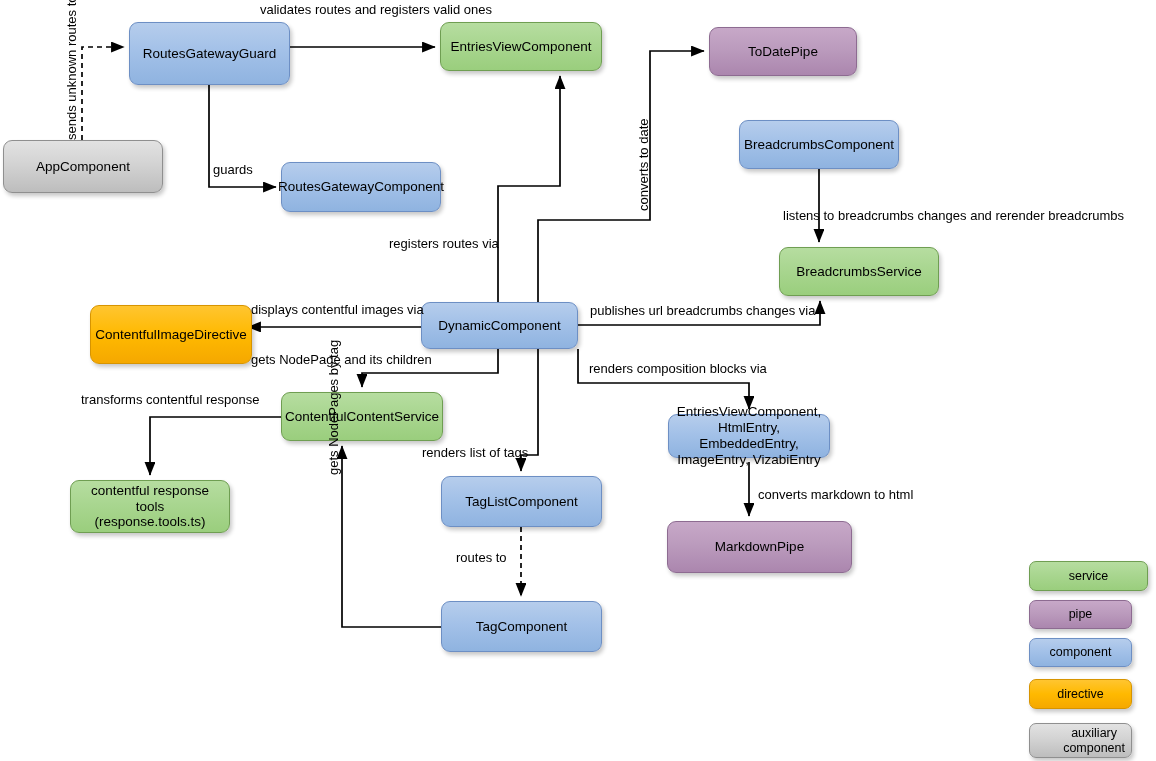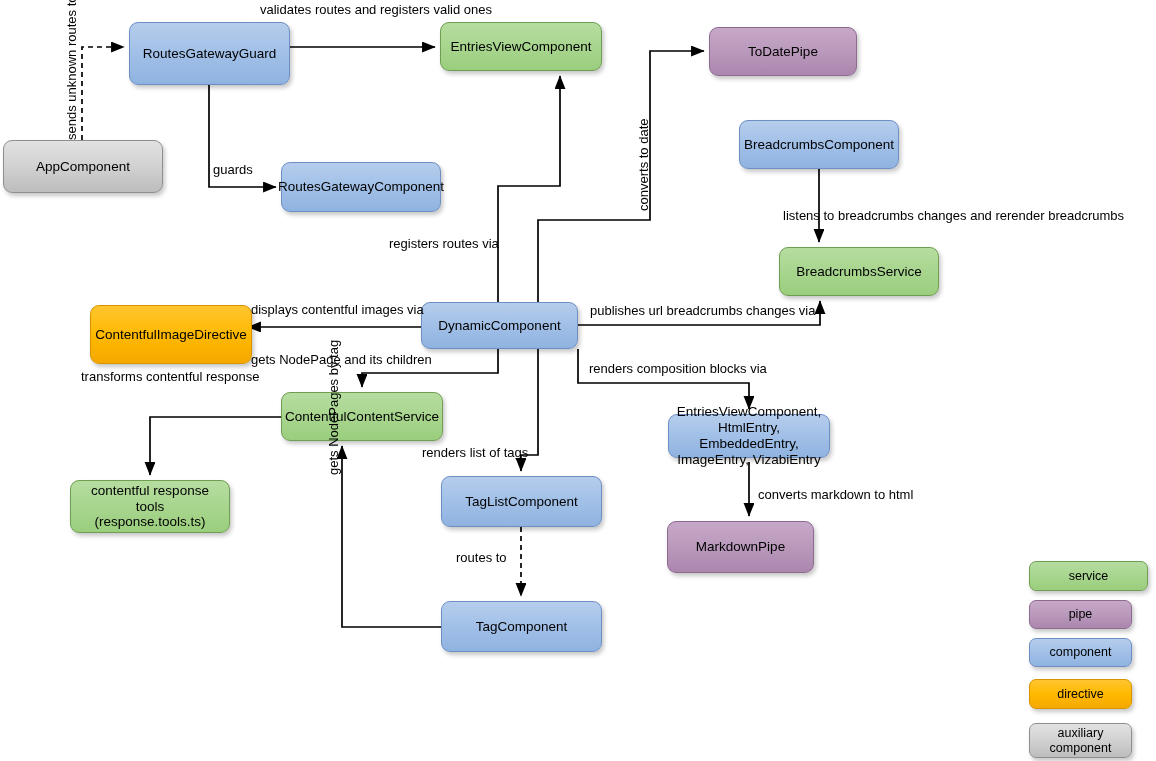--- a/index.html
+++ b/index.html
@@ -142,43 +142,43 @@
       <div class="node service" style="left: 739px; top: 247px; width: 160px; height: 49px; margin-left: 40px;"><span>BreadcrumbsService</span></div>
       <div class="node directive" style="left: 90px; top: 305px; width: 162px; height: 59px;"><span>ContentfulImageDirective</span></div>
       <div class="node component" style="left: 421px; top: 302px; width: 157px; height: 47px;"><span>DynamicComponent</span></div>
       <div class="node service" style="left: 281px; top: 392px; width: 162px; height: 49px;"><span>ContentfulContentService</span></div>
       <div class="node service" style="left: 70px; top: 480px; width: 160px; height: 53px;"><span>contentful response tools
 (response.tools.ts)</span></div>
       <div class="node component" style="left: 668px; top: 414px; width: 162px; height: 44px;"><span>EntriesViewComponent,
 HtmlEntry, EmbeddedEntry,
 ImageEntry, VizabiEntry</span></div>
       <div class="node component" style="left: 441px; top: 476px; width: 161px; height: 51px;"><span>TagListComponent</span></div>
-      <div class="node pipe" style="left: 667px; top: 521px; width: 147px; height: 52px;"><span>MarkdownPipe</span></div>
+      <div class="node pipe" style="left: 667px; top: 521px; width: 185px; height: 52px;"><span>MarkdownPipe</span></div>
       <div class="node component" style="left: 441px; top: 601px; width: 161px; height: 51px;"><span>TagComponent</span></div>
     </div>
   <div id="labels-layer">
       <div class="edge-label" style="left: 260px; top: 3px;">validates routes and registers valid ones</div>
       <div class="edge-label vertical" style="left: 65px; top: 140px;">sends unknown
 routes to</div>
       <div class="edge-label" style="left: 213px; top: 163px;">guards</div>
       <div class="edge-label vertical" style="left: 637px; top: 211px;">converts to date</div>
       <div class="edge-label" style="left: 783px; top: 209px;">listens to breadcrumbs changes and rerender breadcrumbs</div>
       <div class="edge-label" style="left: 389px; top: 237px;">registers routes via</div>
       <div class="edge-label" style="left: 251px; top: 303px;">displays contentful images via</div>
       <div class="edge-label" style="left: 590px; top: 304px;">publishes url breadcrumbs changes via</div>
       <div class="edge-label" style="left: 251px; top: 353px;">gets NodePage and its children</div>
       <div class="edge-label" style="left: 589px; top: 362px;">renders composition blocks via</div>
-      <div class="edge-label" style="left: 81px; top: 370px;">transforms  contentful response</div>
+      <div class="edge-label" style="left: 81px; top: 393px;">transforms  contentful response</div>
       <div class="edge-label" style="left: 422px; top: 446px;">renders list of tags</div>
       <div class="edge-label" style="left: 758px; top: 488px;">converts markdown to html</div>
       <div class="edge-label vertical" style="left: 327px; top: 475px;">gets NodePages by tag</div>
       <div class="edge-label" style="left: 456px; top: 551px;">routes to</div>
     </div>
   <div id="legend-layer">
       <div class="legend-box service node" style="left: 1029px; top: 561px; width: 119px; height: 30px; text-align: right;"><span>service</span></div>
       <div class="legend-box pipe node" style="left: 1029px; top: 600px; width: 103px; height: 29px;"><span>pipe</span></div>
       <div class="legend-box component node" style="left: 1029px; top: 638px; width: 103px; height: 29px;"><span>component</span></div>
       <div class="legend-box directive node" style="left: 1029px; top: 679px; width: 103px; height: 30px;"><span>directive</span></div>
-      <div class="legend-box auxiliary node" style="left: 1029px; top: 723px; width: 103px; height: 35px;"><span>auxiliary
+      <div class="legend-box auxiliary node" style="left: 1029px; top: 723px; width: 103px; height: 35px; justify-content: flex-end;"><span>auxiliary
 component</span></div>
     </div>
 
 </div>
 
 </body></html>

